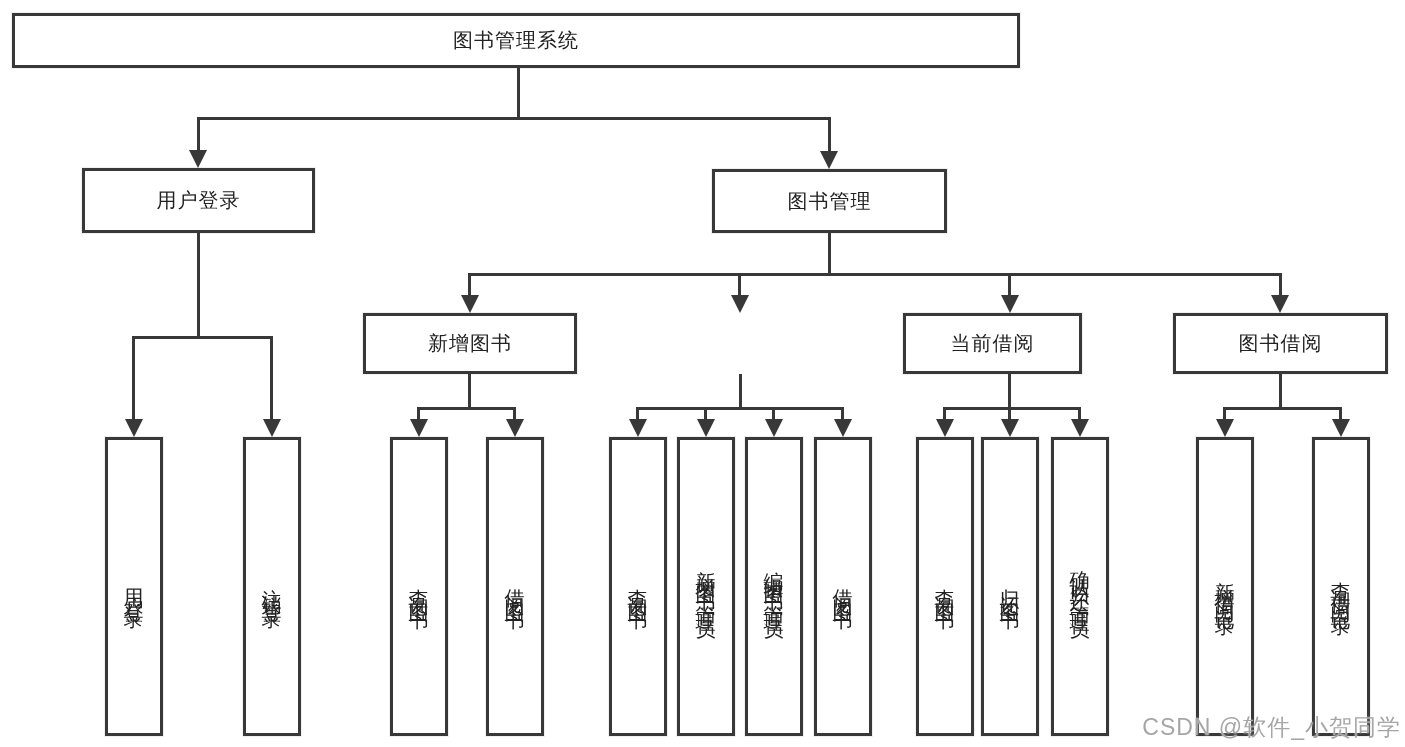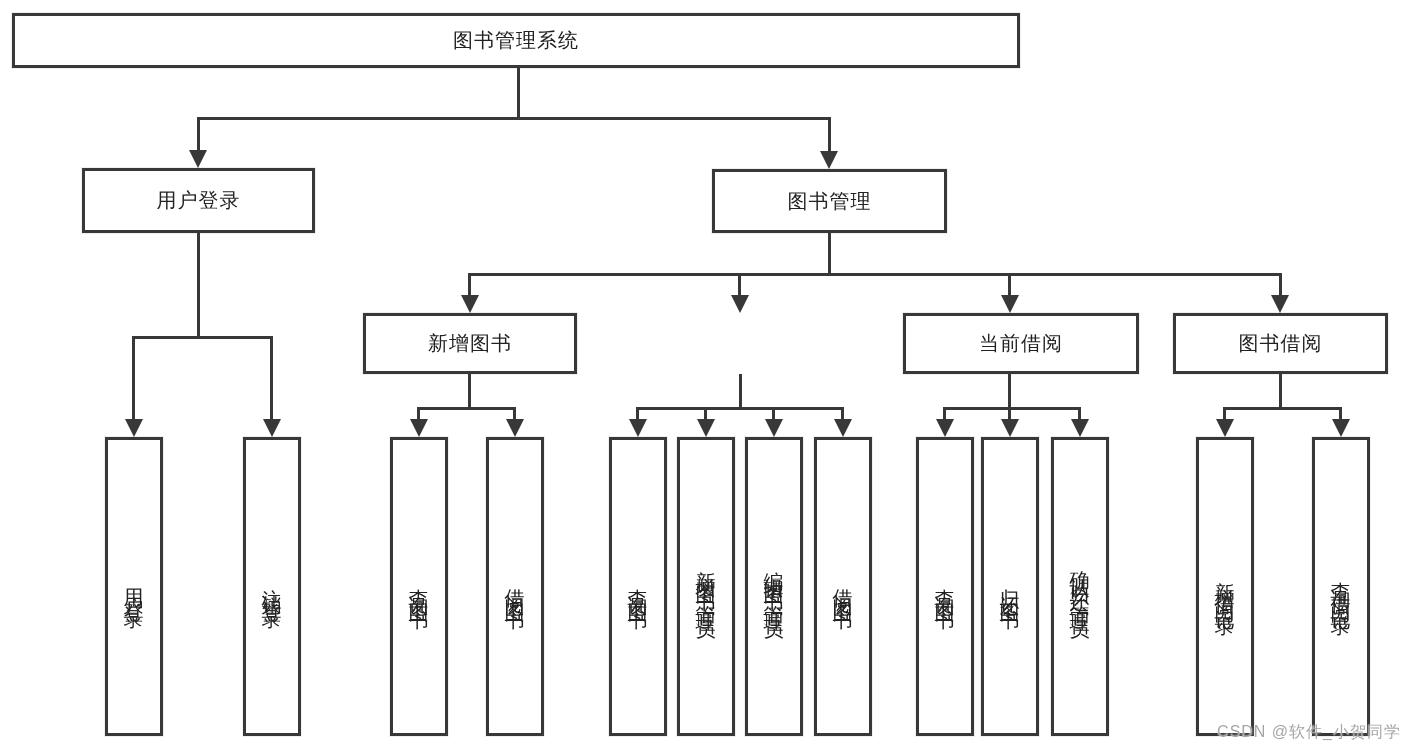--- a/index.html
+++ b/index.html
@@ -40,21 +40,21 @@
   .arr{
     position:absolute;
     width:0;height:0;
     border-left:9px solid transparent;
     border-right:9px solid transparent;
     border-top:18px solid var(--line);
   }
   .watermark{
     position:absolute;
     right:4px;bottom:4px;
-    font-size:16px;
+    font-size:23px;
     color:var(--watermark);
     text-shadow:0 0 2px #ffffff;
     letter-spacing:1px;
     white-space:nowrap;
     z-index:5;
   }
 </style>
 </head>
 <body>
 
@@ -92,21 +92,21 @@
   <div class="v" style="left:738px;top:273px;height:24px;"></div>
   <div class="arr" style="left:731px;top:295px;"></div>
   <div class="v" style="left:1008px;top:273px;height:24px;"></div>
   <div class="arr" style="left:1001px;top:295px;"></div>
   <div class="v" style="left:1279px;top:273px;height:24px;"></div>
   <div class="arr" style="left:1271px;top:295px;"></div>
 
   <div class="box" style="left:363px;top:313px;width:214px;height:61px;">
     <span>新增图书</span>
   </div>
-  <div class="box" style="left:903px;top:313px;width:236px;height:61px;">
+  <div class="box" style="left:903px;top:313px;width:179px;height:61px;">
     <span>当前借阅</span>
   </div>
   <div class="box" style="left:1173px;top:313px;width:215px;height:61px;">
     <span>图书借阅</span>
   </div>
 
   <div class="v" style="left:468px;top:374px;height:36px;"></div>
   <div class="h" style="left:417px;top:407px;width:99px;"></div>
   <div class="v" style="left:417px;top:407px;height:13px;"></div>
   <div class="arr" style="left:410px;top:419px;"></div>

